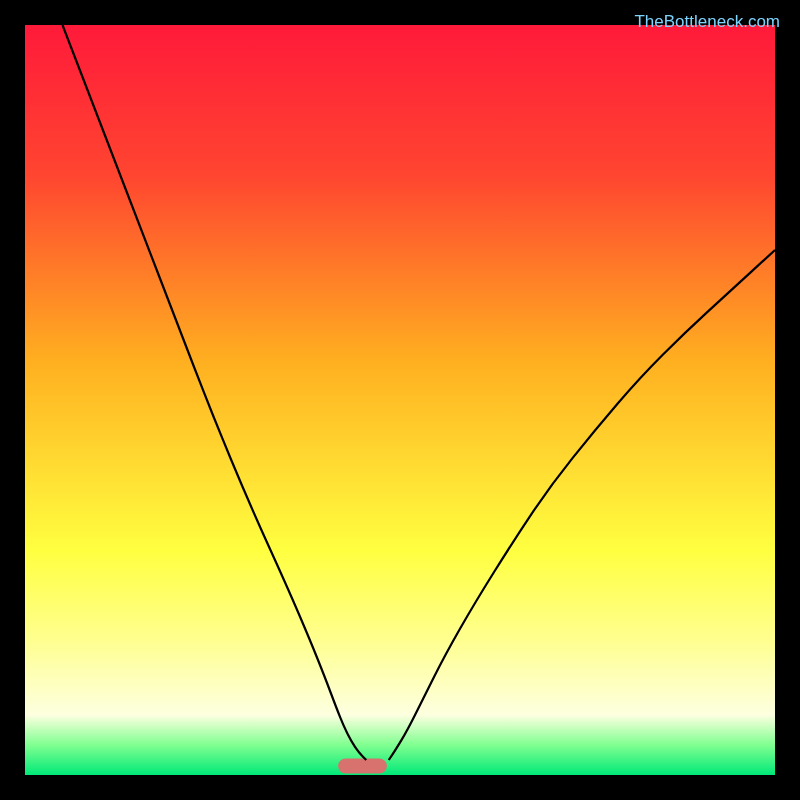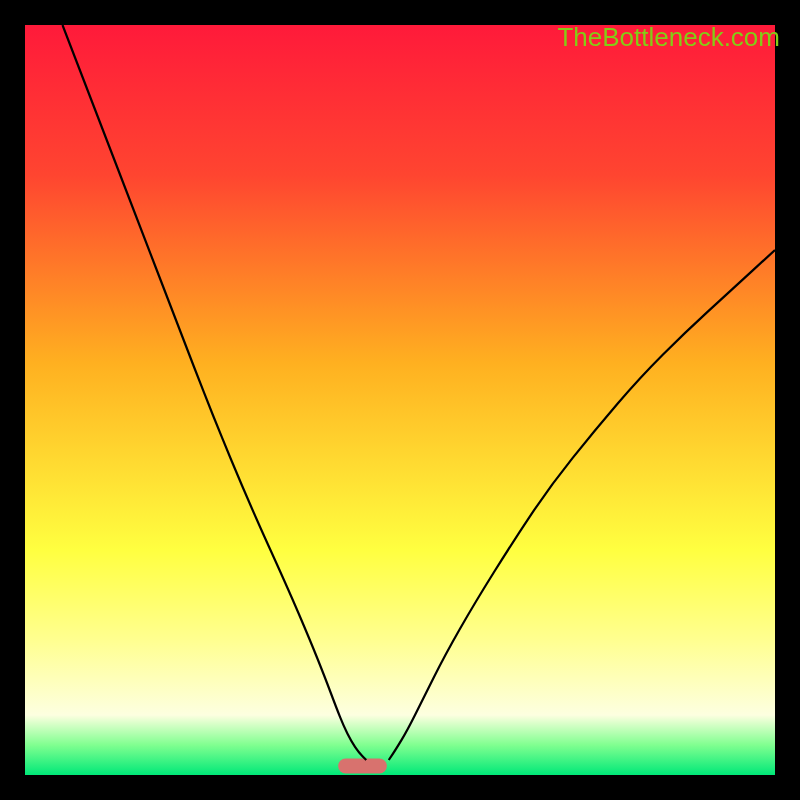--- a/index.html
+++ b/index.html
@@ -10,25 +10,25 @@
     background: #000000;
     overflow: hidden;
   }
   .chart-container {
     position: relative;
     width: 800px;
     height: 800px;
   }
   .watermark {
     position: absolute;
-    top: 22px;
+    top: 12px;
     right: 20px;
     font-family: Arial, Helvetica, sans-serif;
-    font-size: 26px;
-    color: #84cc16;
+    font-size: 17px;
+    color: #7dd3fc;
     z-index: 10;
     letter-spacing: 0px;
   }
   svg.plot {
     position: absolute;
     left: 25px;
     top: 25px;
     width: 750px;
     height: 750px;
     display: block;

